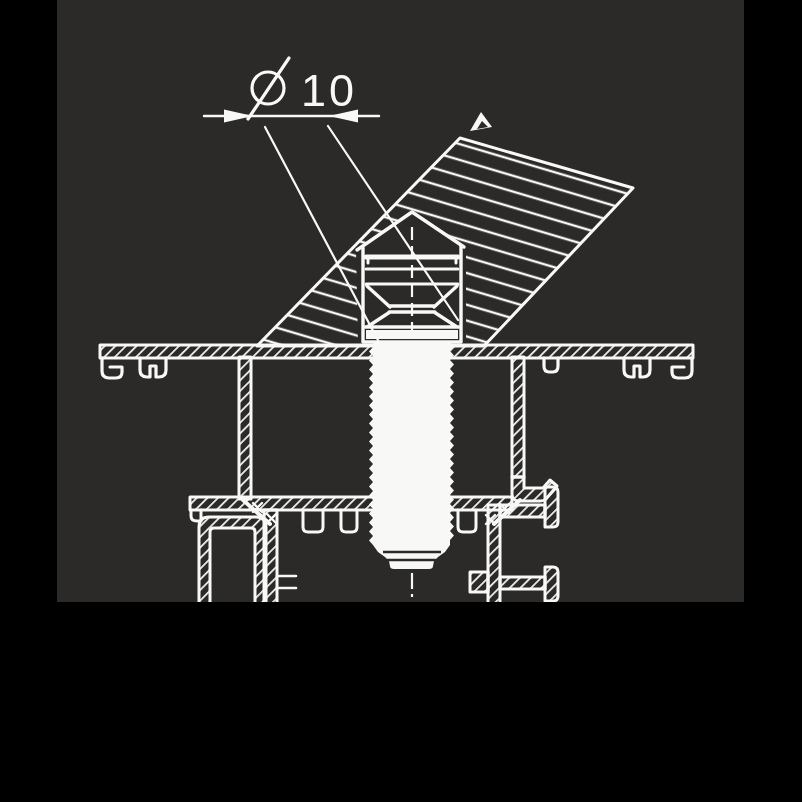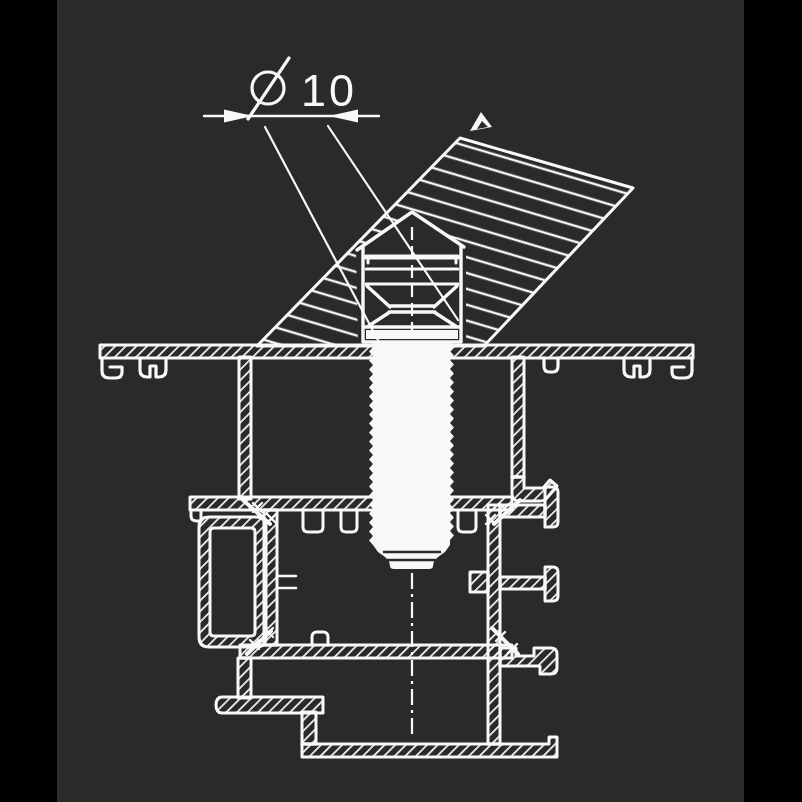--- a/index.html
+++ b/index.html
@@ -1,16 +1,16 @@
 <!DOCTYPE html>
 <html><head>
 <meta charset="utf-8">
 <style>
   html,body{margin:0;padding:0;background:#000;}
-  .stage{position:relative;width:802px;height:802px;background:#2b2a29;overflow:hidden;
+  .stage{position:relative;width:802px;height:602px;background:#2b2a29;overflow:hidden;
          font-family:"Liberation Sans", sans-serif;}
   .pillar{position:absolute;top:0;height:802px;background:#000;}
   .pillar.left{left:0;width:57px;}
   .pillar.right{right:0;width:58px;}
   svg{position:absolute;left:0;top:0;}
   .ln{stroke:#f8f8f6;fill:none;stroke-linecap:round;stroke-linejoin:round;}
   .sec{fill:url(#xhatch);stroke:#f8f8f6;stroke-width:3;stroke-linejoin:round;}
   .dimtxt{fill:#f8f8f6;font-size:45px;letter-spacing:3px;font-family:"Liberation Sans",sans-serif;}
 </style>
 </head>

